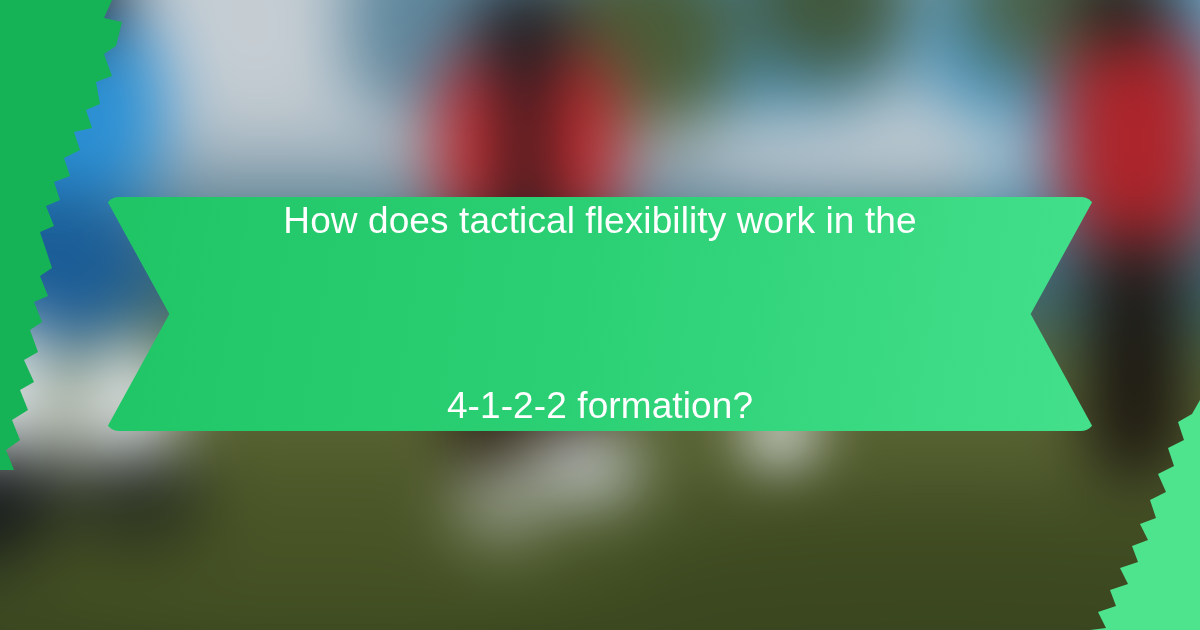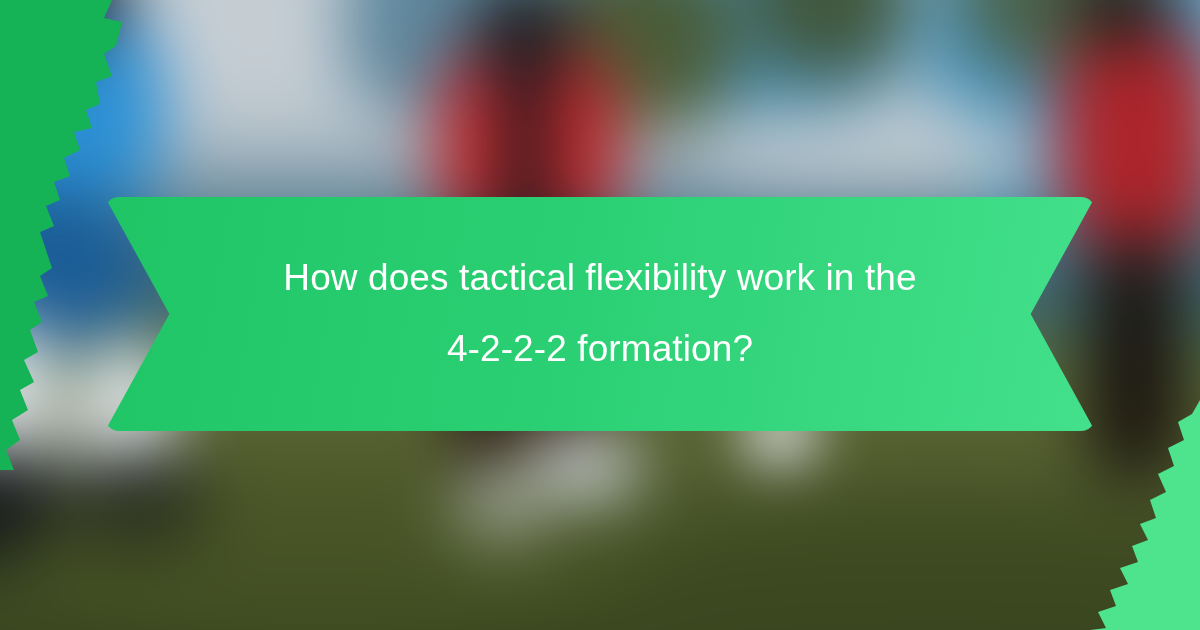--- a/index.html
+++ b/index.html
@@ -117,21 +117,21 @@
     clip-path: polygon(
         0% 0%,  100% 0%,  93.5% 50%,  100% 100%,  0% 100%,  6.5% 50%);
     border-radius:14px;
   }
   .banner-text {
     position:absolute;
     inset:0;
     display:flex;
     flex-direction:column;
     align-items:center;
-    justify-content:center;
+    justify-content:space-between;
     gap:22px;
     padding:0 130px;
   }
   .banner-line {
     color:#ffffff;
     font-size:37px;
     font-weight:300;
     line-height:1.32;
     letter-spacing:.1px;
     text-align:center;
@@ -201,17 +201,17 @@
              L138,74 L146,92 L130,100 L136,118 L120,124
              L128,140 L112,146 L118,162 L100,168 L108,184
              L90,190 L96,206 L78,212 L86,228 L70,230
              L180,230 Z" fill="#4ee38d"></path>
   </svg>
 
   <div class="banner">
     <div class="banner-fill"></div>
     <div class="banner-text">
       <div class="banner-line">How does tactical flexibility work in the</div>
-      <div class="banner-line">4-2-2-2 formation?</div>
+      <div class="banner-line">4-1-2-2 formation?</div>
     </div>
   </div>
 
 </div>
 
 </body></html>

